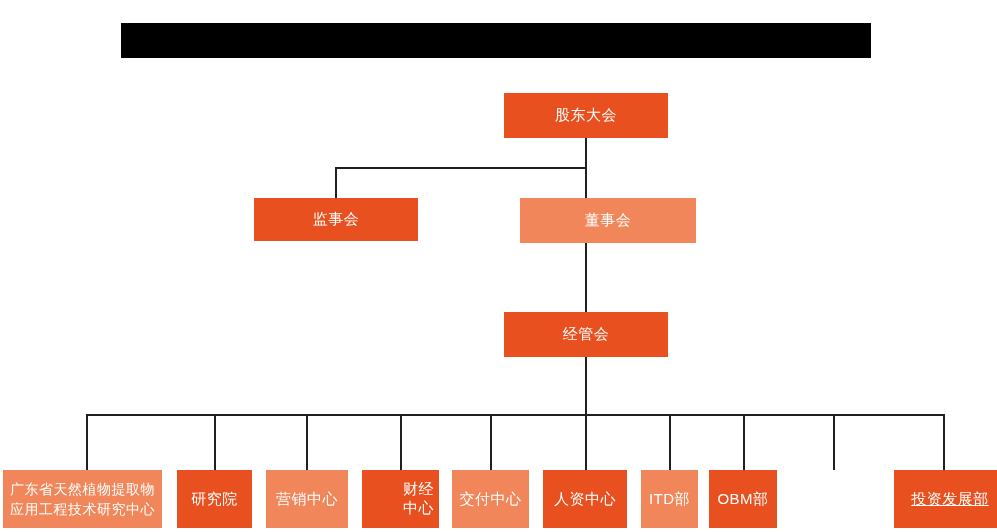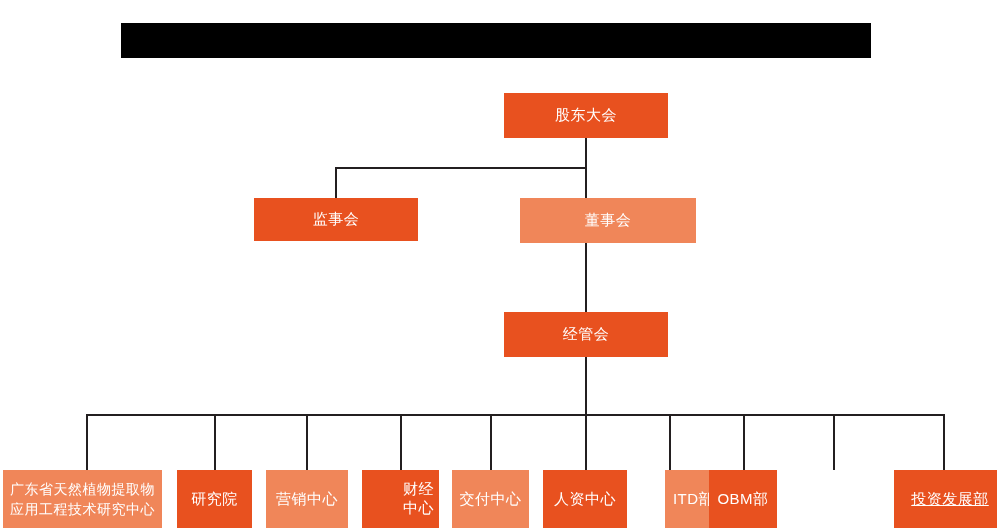--- a/index.html
+++ b/index.html
@@ -128,21 +128,21 @@
   </div>
 
   <div class="node leaf light" style="left:452px; top:470px; width:77px; height:58px;text-align:right;">
     <span>交付中心</span>
   </div>
 
   <div class="node leaf dark" style="left:543px; top:470px; width:84px; height:58px;">
     <span>人资中心</span>
   </div>
 
-  <div class="node leaf light" style="left:641px; top:470px; width:57px; height:58px;margin-left:24px;">
+  <div class="node leaf light" style="left:641px; top:470px; width:57px; height:58px;">
     <span>ITD部</span>
   </div>
 
   <div class="node leaf dark" style="left:709px; top:470px; width:68px; height:58px;">
     <span>OBM部</span>
   </div>
 
 
   <div class="node leaf dark" style="left:894px; top:470px; width:112px; height:58px;text-decoration:underline;">
     <span>投资发展部</span>

